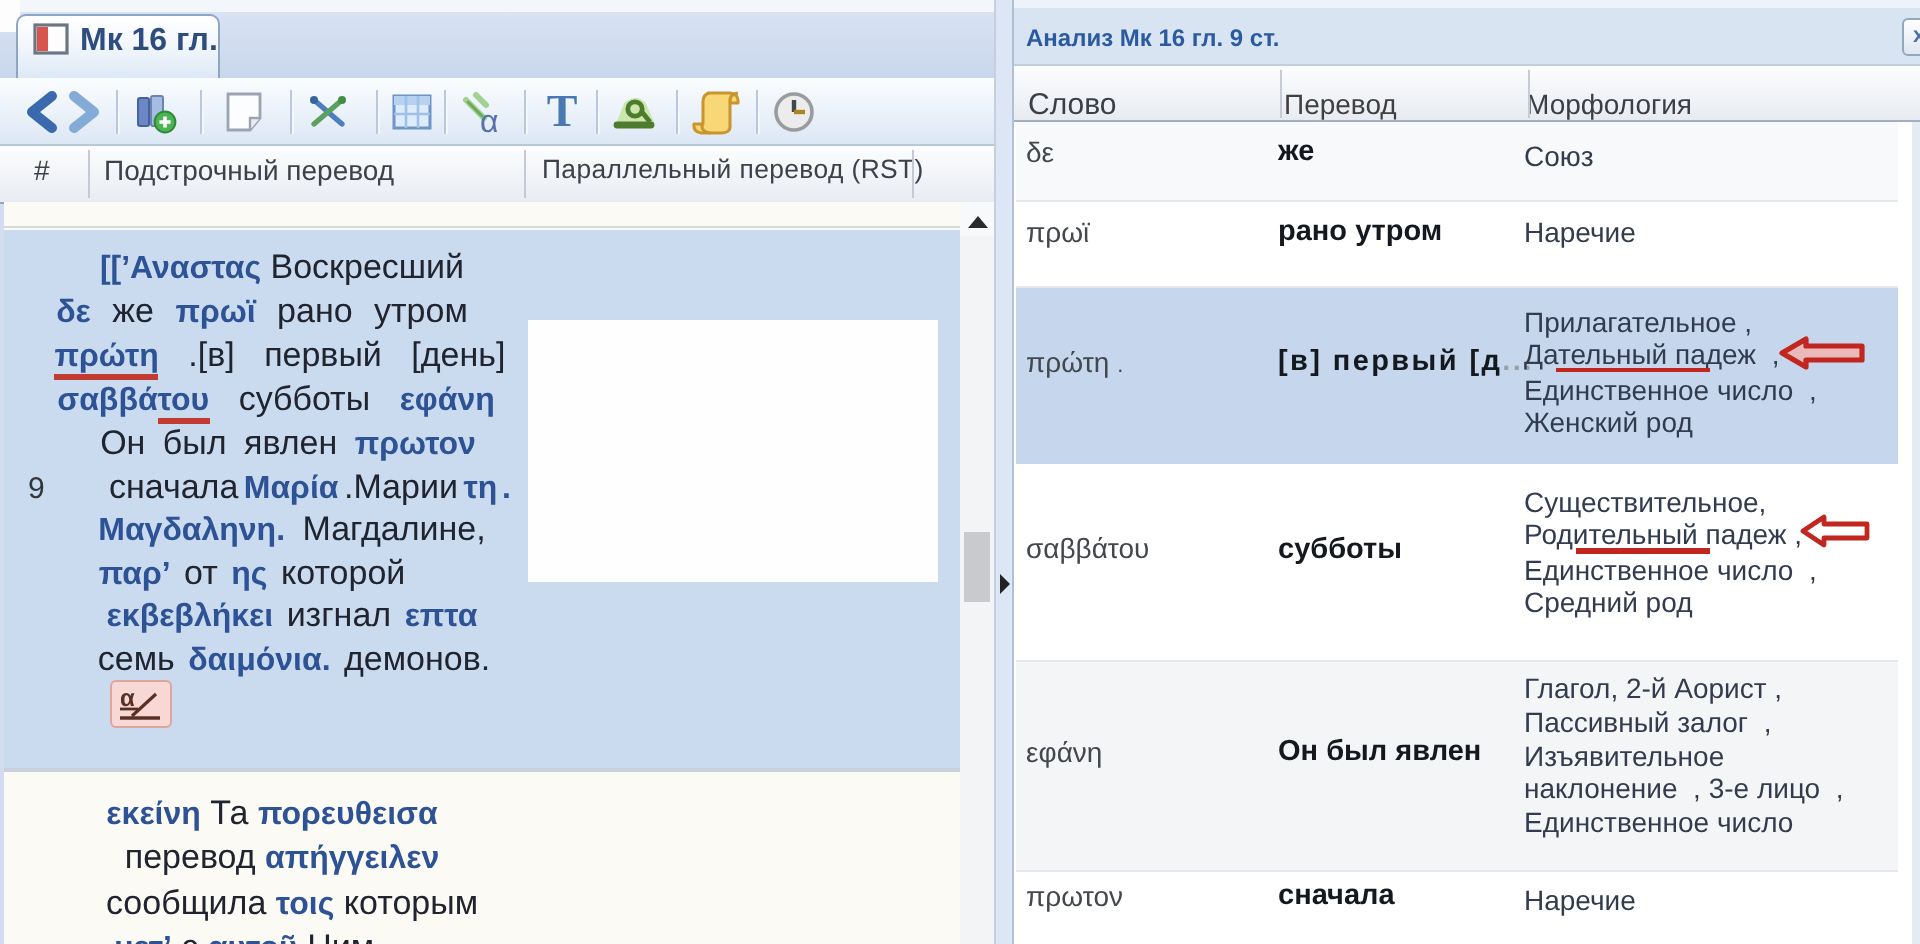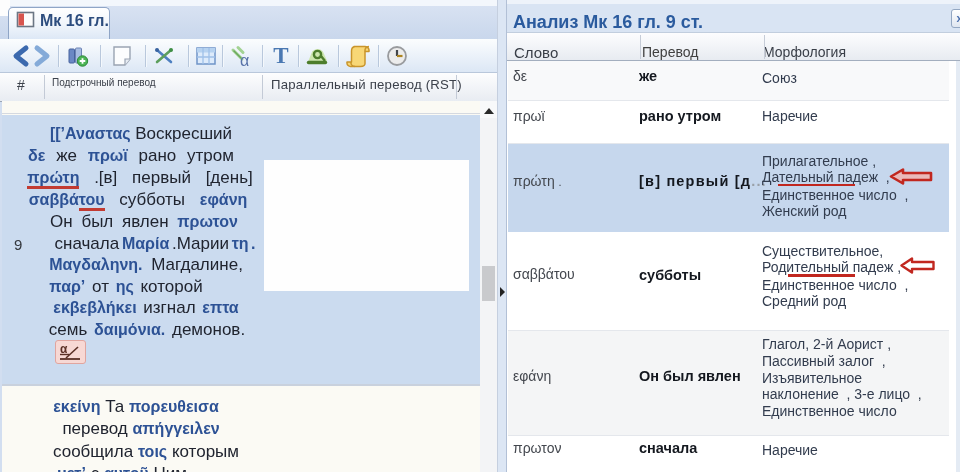--- a/index.html
+++ b/index.html
@@ -85,21 +85,21 @@
     <path d="M5 19 q-0.5 4 4 4.5" fill="none" stroke="#c9952c" stroke-width="1.5"></path>
   </svg>
   <svg class="abs" style="left:385px;top:44px" width="24" height="24" viewBox="0 0 24 24">
     <circle cx="12" cy="12" r="9" fill="#ececec" stroke="#999b9e" stroke-width="1.8"></circle>
     <path d="M12 12 V6" stroke="#43464b" stroke-width="2.2"></path>
     <path d="M12 12 H17.5" stroke="#ad8420" stroke-width="2.2"></path>
   </svg>
 
   <div class="abs" style="left:0;top:73px;width:506px;height:28px;background:linear-gradient(#fdfdfe,#e8ecf2);border-bottom:1px solid #9aa5b5;"></div>
   <div class="abs" style="left:17px;top:77px;font-size:14px;color:#3c414b;">#</div>
-  <div class="abs" style="left:52px;top:77px;font-size:10px;color:#3c414b;">Подстрочный перевод</div>
+  <div class="abs" style="left:52px;top:77px;font-size:14px;color:#3c414b;">Подстрочный перевод</div>
   <div class="abs" style="left:271px;top:77px;font-size:13.2px;letter-spacing:0.2px;color:#3c414b;">Параллельный перевод (RST)</div>
   <div class="abs" style="left:44px;top:75px;width:1px;height:24px;background:#c3cad6;"></div>
   <div class="abs" style="left:262px;top:75px;width:1px;height:24px;background:#c3cad6;"></div>
   <div class="abs" style="left:456px;top:75px;width:1px;height:24px;background:#c3cad6;"></div>
 
   <div class="abs" style="left:2px;top:101px;width:478px;height:371px;background:#fbfaf4;"></div>
   <div class="abs" style="left:2px;top:113px;width:478px;height:1px;background:#d5d9e0;"></div>
   <div class="abs" style="left:2px;top:115px;width:478px;height:269px;background:#cbdbef;"></div>
   <div class="abs" style="left:2px;top:384px;width:478px;height:2px;background:#c9d1dd;"></div>
   <div class="abs" style="left:14px;top:236px;font-size:15px;color:#33363c;">9</div>
@@ -135,21 +135,21 @@
   <div class="abs" style="left:482px;top:266px;width:13px;height:35px;background:#c9cacd;"></div>
 
 </div>
 
 <div class="abs" style="left:497px;top:0;width:9px;height:472px;background:#dce6f4;border-left:1px solid #c5cfdf;"></div>
 <div class="abs" style="left:500px;top:287px;width:0;height:0;border-top:5px solid transparent;border-bottom:5px solid transparent;border-left:5px solid #222;"></div>
 
 <div class="abs" style="left:506px;top:0;width:454px;height:472px;background:#ffffff;border-left:1px solid #b2c0d6;box-sizing:border-box;">
   <div class="abs" style="left:0;top:0;width:454px;height:4px;background:#eef3fa;"></div>
   <div class="abs" style="left:0;top:4px;width:454px;height:29px;background:#d9e4f3;border-bottom:1px solid #c2cede;box-sizing:border-box;"></div>
-  <div class="abs" style="left:6px;top:12px;font-size:18px;font-weight:bold;color:#2b5b9e;">Анализ Мк 16 гл. 9 ст.</div>
+  <div class="abs" style="left:6px;top:12px;font-size:12px;font-weight:bold;color:#2b5b9e;">Анализ Мк 16 гл. 9 ст.</div>
   <div class="abs" style="left:444px;top:9px;width:15px;height:17px;background:linear-gradient(#ffffff,#dfe6f0);border:1px solid #93a7c2;border-radius:3px;color:#4a6fae;font-size:11px;font-weight:bold;text-align:center;line-height:16px;">x</div>
 
   <div class="abs" style="left:0;top:33px;width:454px;height:28px;background:linear-gradient(#fdfdfe,#e7ebf1);border-bottom:1px solid #a3aebe;box-sizing:border-box;"></div>
   <div class="abs" style="left:7px;top:44px;font-size:15px;color:#393e47;">Слово</div>
   <div class="abs" style="left:135px;top:44px;font-size:14px;color:#404040;">Перевод</div>
   <div class="abs" style="left:256px;top:44px;font-size:14px;color:#393e47;">Морфология</div>
   <div class="abs" style="left:133px;top:35px;width:1px;height:24px;background:#c6ccd7;"></div>
   <div class="abs" style="left:256.5px;top:35px;width:1px;height:24px;background:#c6ccd7;"></div>
 
   <div class="abs" style="left:1px;top:61px;width:441px;height:40px;background:#f8f9fa;border-bottom:1px solid #e4e7ec;box-sizing:border-box;"></div>

